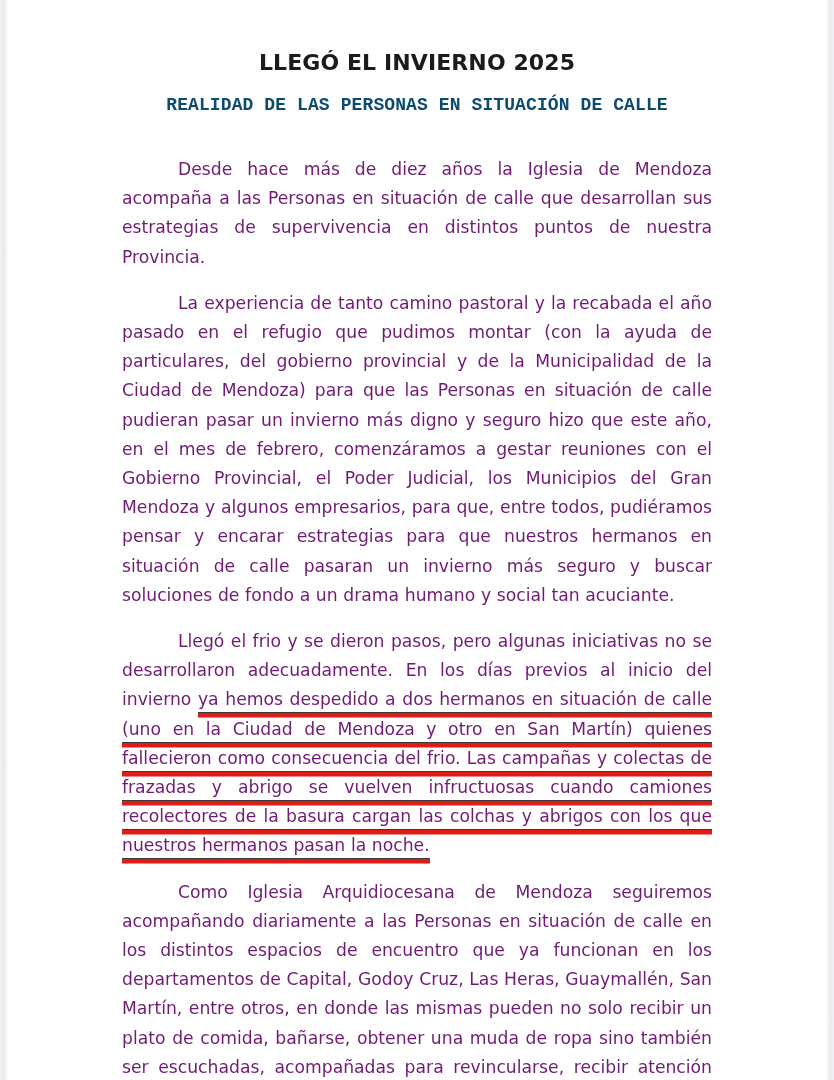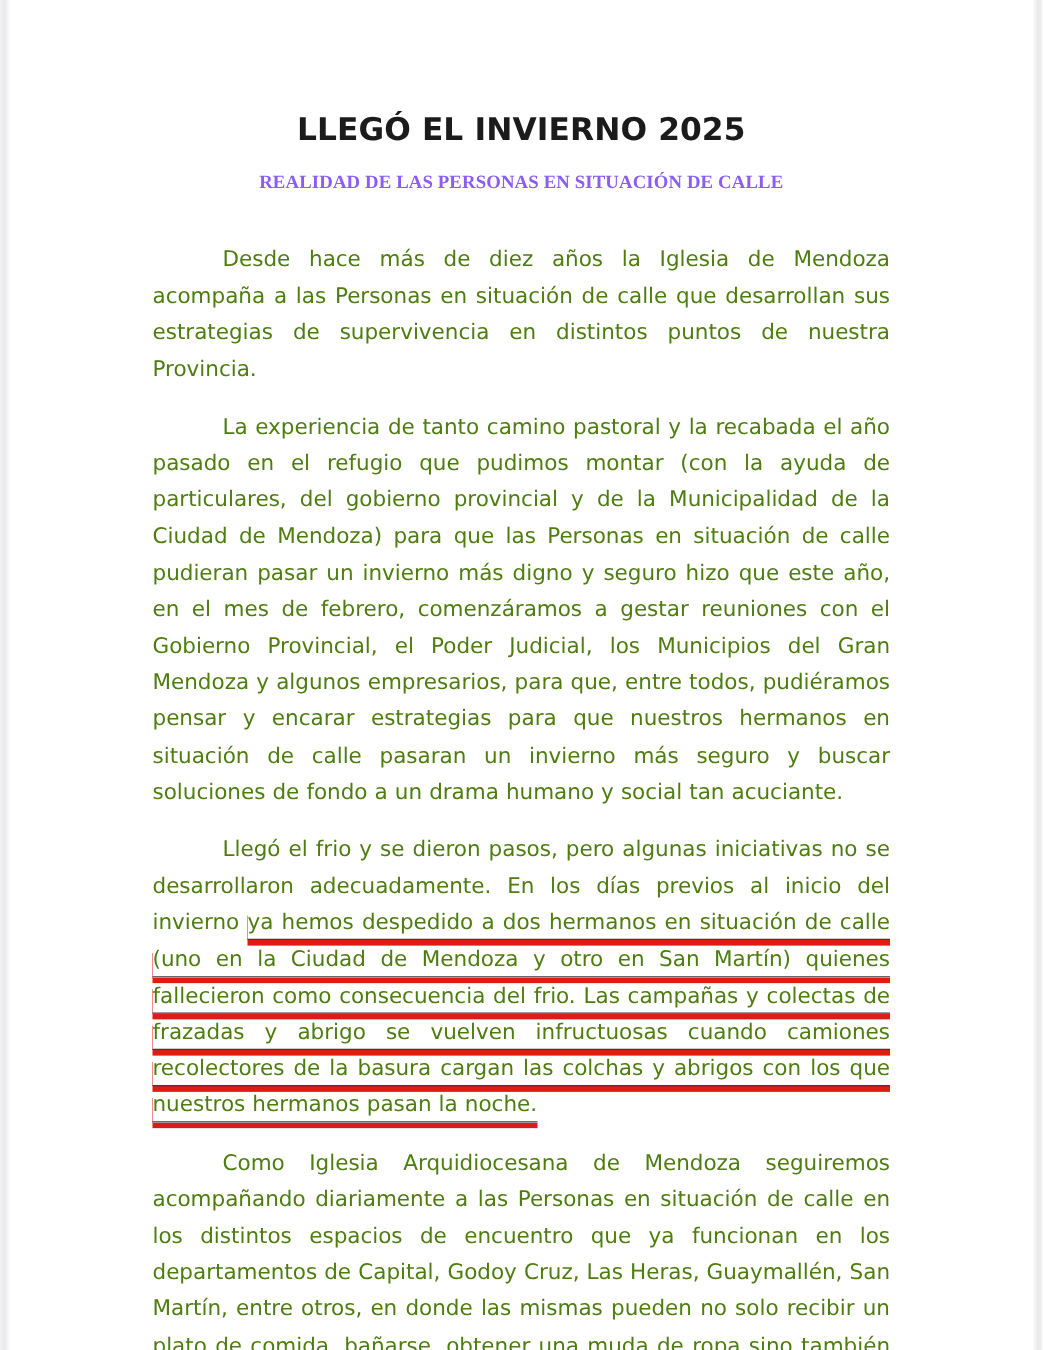--- a/index.html
+++ b/index.html
@@ -48,45 +48,44 @@
   }
 
   
   .title-block {
     padding-top: 48px;
     text-align: center;
   }
   .doc-title {
     font-family: "DejaVu Sans", sans-serif;
     font-weight: bold;
-    font-size: 25px;
+    font-size: 22px;
     letter-spacing: 0.1px;
     color: #1b1b1b;
     line-height: 1.35;
-    margin-top: 39px;
   }
   .doc-subtitle {
-    font-family: Liberation Serif, serif;
+    font-family: Liberation Mono, monospace;
     font-weight: bold;
-    font-size: 15px;
+    font-size: 18px;
     letter-spacing: 0.1px;
-    color: #8b5cf6;
+    color: #0c4a6e;
     line-height: 1.35;
     margin-top: 15px;
   }
 
   
   .paragraphs {
     margin-top: 38px;
   }
   p.para {
     margin: 0 0 17px 0;
     font-size: 17.2px;
     line-height: 29.2px;
-    color: #4d7c0f;
+    color: #701a75;
     text-align: justify;
     text-justify: inter-word;
     text-indent: 56px;
     hyphens: none;
     word-spacing: 0.2px;
   }
   p.para:last-child { margin-bottom: 0; }
 
   
   p.para.annotated {

